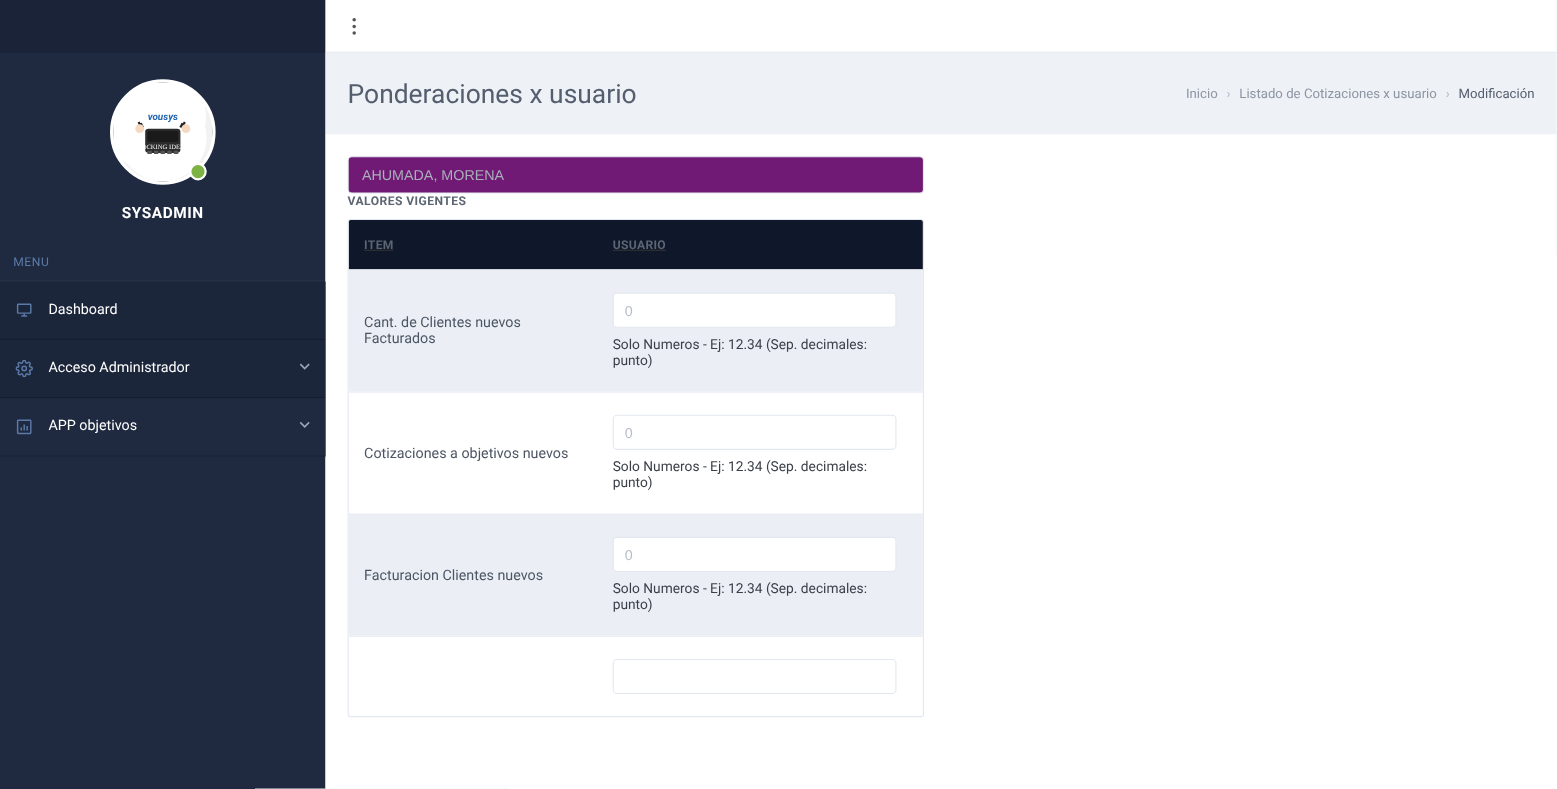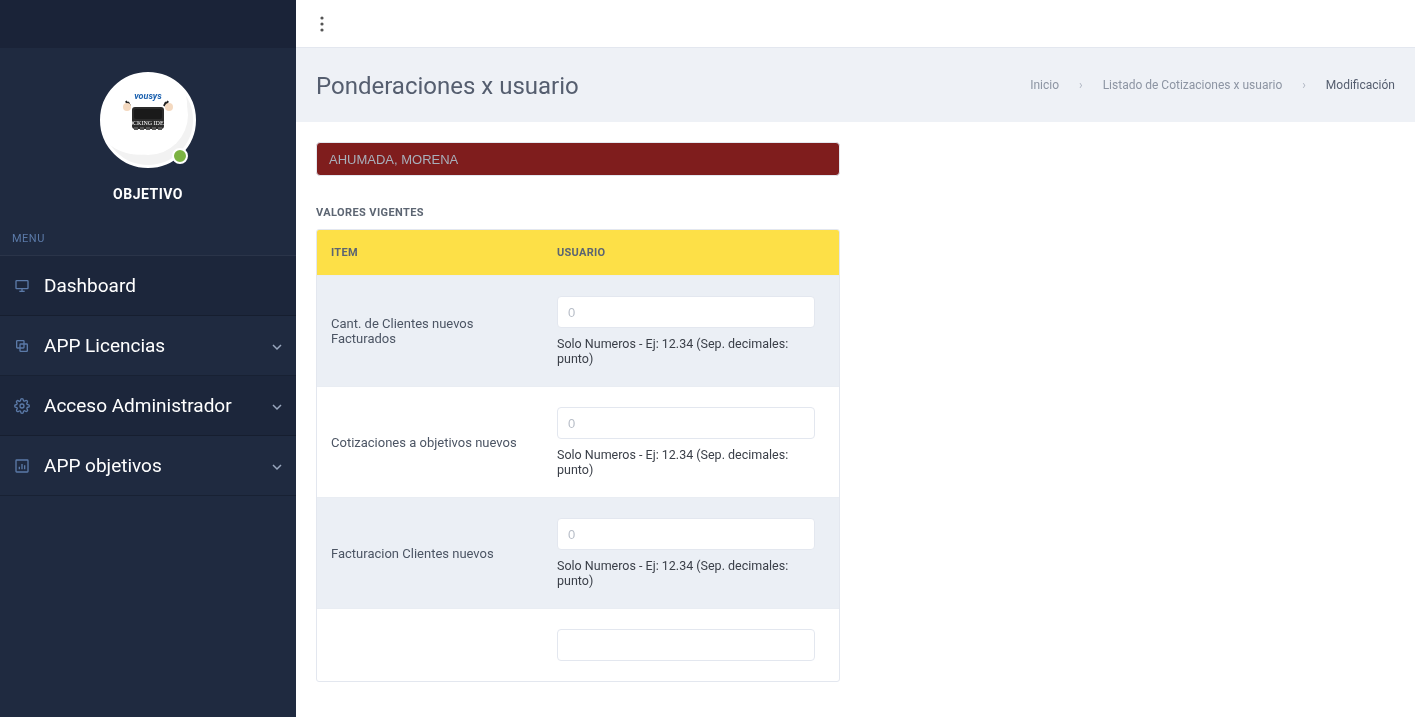--- a/index.html
+++ b/index.html
@@ -35,21 +35,21 @@
     width: 96px;
     height: 96px;
   }
   .avatar {
     width: 96px;
     height: 96px;
     border-radius: 50%;
     background: radial-gradient(circle at 40% 35%, #fff 0%, #fff 60%, #f2f2f2 61%);
     border: 3px solid #fff;
     display: flex;
-    align-items: flex-start;
+    align-items: flex-end;
     justify-content: center;
     overflow: hidden;
     position: relative;
   }
   .avatar svg { width: 80px; height: 80px; }
   .status-dot {
     position: absolute;
     bottom: 4px;
     right: 8px;
     width: 16px;
@@ -67,23 +67,22 @@
   }
   .menu-label {
     padding: 10px 12px 10px 12px;
     font-size: 11px;
     color: #5b7aa8;
     letter-spacing: 0.5px;
     border-bottom: 1px solid rgba(255,255,255,0.05);
   }
   .nav-item {
     display: flex;
-    align-items: center;
     padding: 18px 14px;
-    font-size: 19px;
+    font-size: 13px;
     color: #fff;
     cursor: pointer;
     border-bottom: 1px solid rgba(0,0,0,0.2);
     background: #1c263b;
     position: relative;
   }
   .nav-item.alt { background: #1f2a40; }
   .nav-icon {
     width: 16px;
     height: 16px;
@@ -130,21 +129,21 @@
   .page-subtitle {
     font-size: 13px;
     color: #8d95a3;
     margin-top: 4px;
   }
   .breadcrumb {
     font-size: 12px;
     color: #8d95a3;
     display: flex;
     align-items: center;
-    gap: 20px;
+    gap: 8px;
     margin-top: 6px;
   }
   .breadcrumb .sep { color: #b0b7c3; }
   .breadcrumb .current { color: #555e6f; }
   .content {
     flex: 1;
     background: #fff;
     padding: 20px 20px 0 20px;
     margin: 0;
     overflow: auto;
@@ -157,35 +156,35 @@
     margin-bottom: 10px;
   }
   .user-input {
     width: 524px;
     height: 34px;
     border: 1px solid #e3e7ef;
     border-radius: 4px;
     padding: 0 12px;
     font-size: 13px;
     color: #a8afba;
-    background: #7f1d1d;
-    margin-bottom: 30px;
+    background: #701a75;
   }
   .user-input::placeholder { color: #a8afba; }
   
   .tbl {
     width: 524px;
     border: 1px solid #e3e7ef;
     border-radius: 3px;
     overflow: hidden;
     margin-top: 10px;
   }
   .tbl-head {
     display: flex;
-    background: #fde047;
+    background: #0f172a;
+    text-decoration: underline;
   }
   .tbl-head .col {
     padding: 16px 14px;
     font-size: 11px;
     font-weight: 700;
     color: #5c6572;
     letter-spacing: 0.3px;
   }
   .col-item { width: 226px; }
   .col-obj { flex: 1; }
@@ -243,49 +242,35 @@
             <text x="40" y="50" text-anchor="middle" font-size="6" fill="#fff" font-family="cursive">ROCKING IDEAS</text>
             <rect x="26" y="52" width="4" height="3" fill="#555"></rect>
             <rect x="32" y="52" width="4" height="3" fill="#555"></rect>
             <rect x="38" y="52" width="4" height="3" fill="#555"></rect>
             <rect x="44" y="52" width="4" height="3" fill="#555"></rect>
             <rect x="50" y="52" width="4" height="3" fill="#555"></rect>
           </svg>
         </div>
         <div class="status-dot"></div>
       </div>
-      <div class="profile-name">OBJETIVO</div>
+      <div class="profile-name">SYSADMIN</div>
     </div>
     <div class="menu-label">MENU</div>
 
     <div class="nav-item">
       <span class="nav-icon">
         <svg viewBox="0 0 24 24" fill="none" stroke="currentColor" stroke-width="2">
             <rect x="3" y="4" width="18" height="12" rx="1"></rect>
             <line x1="8" y1="20" x2="16" y2="20"></line>
             <line x1="12" y1="16" x2="12" y2="20"></line>
           </svg>
       </span>
       <span class="nav-label">Dashboard</span>
     </div>
 
-    <div class="nav-item alt">
-      <span class="nav-icon">
-        <svg viewBox="0 0 24 24" fill="none" stroke="currentColor" stroke-width="2">
-            <rect x="9" y="9" width="11" height="11" rx="1"></rect>
-            <rect x="4" y="4" width="11" height="11" rx="1"></rect>
-          </svg>
-      </span>
-      <span class="nav-label">APP Licencias</span>
-      <span class="nav-caret">
-        <svg viewBox="0 0 10 10">
-            <path d="M1 3 L5 7 L9 3" fill="none" stroke="currentColor" stroke-width="1.5"></path>
-          </svg>
-      </span>
-    </div>
 
     <div class="nav-item">
       <span class="nav-icon">
         <svg viewBox="0 0 24 24" fill="none" stroke="currentColor" stroke-width="2">
             <circle cx="12" cy="12" r="3"></circle>
             <path d="M19.4 15a1.65 1.65 0 0 0 .33 1.82l.06.06a2 2 0 1 1-2.83 2.83l-.06-.06a1.65 1.65 0 0 0-1.82-.33 1.65 1.65 0 0 0-1 1.51V21a2 2 0 0 1-4 0v-.09a1.65 1.65 0 0 0-1-1.51 1.65 1.65 0 0 0-1.82.33l-.06.06a2 2 0 1 1-2.83-2.83l.06-.06a1.65 1.65 0 0 0 .33-1.82 1.65 1.65 0 0 0-1.51-1H3a2 2 0 0 1 0-4h.09a1.65 1.65 0 0 0 1.51-1 1.65 1.65 0 0 0-.33-1.82l-.06-.06a2 2 0 1 1 2.83-2.83l.06.06a1.65 1.65 0 0 0 1.82.33h0a1.65 1.65 0 0 0 1-1.51V3a2 2 0 0 1 4 0v.09a1.65 1.65 0 0 0 1 1.51h0a1.65 1.65 0 0 0 1.82-.33l.06-.06a2 2 0 1 1 2.83 2.83l-.06.06a1.65 1.65 0 0 0-.33 1.82v0a1.65 1.65 0 0 0 1.51 1H21a2 2 0 0 1 0 4h-.09a1.65 1.65 0 0 0-1.51 1z"></path>
           </svg>
       </span>
       <span class="nav-label">Acceso Administrador</span>
       <span class="nav-caret">

